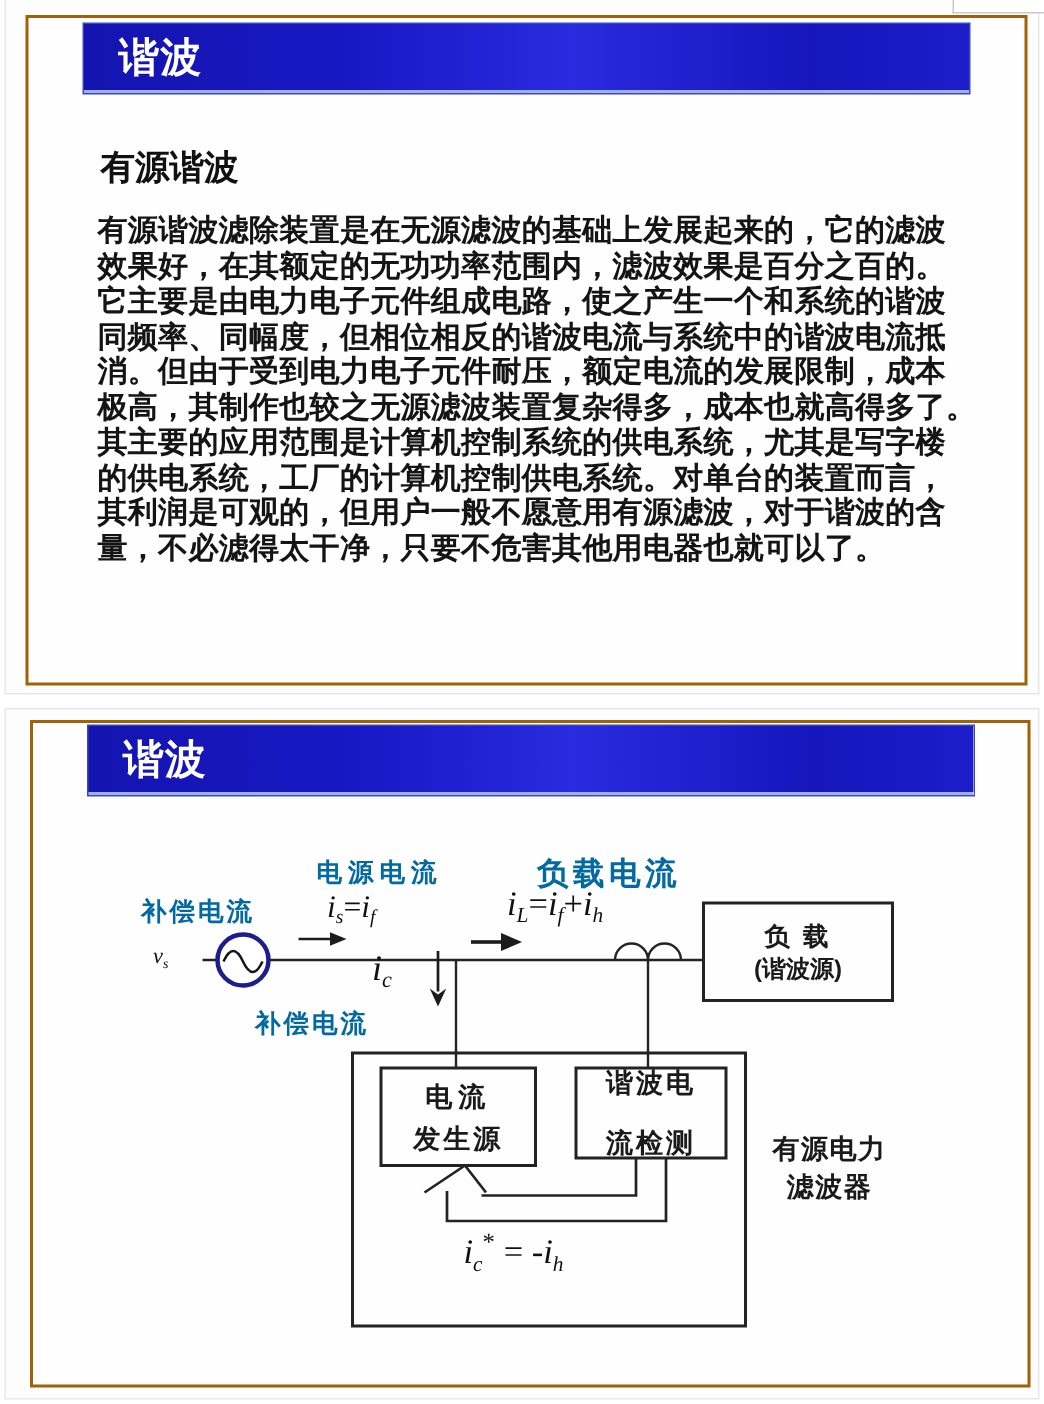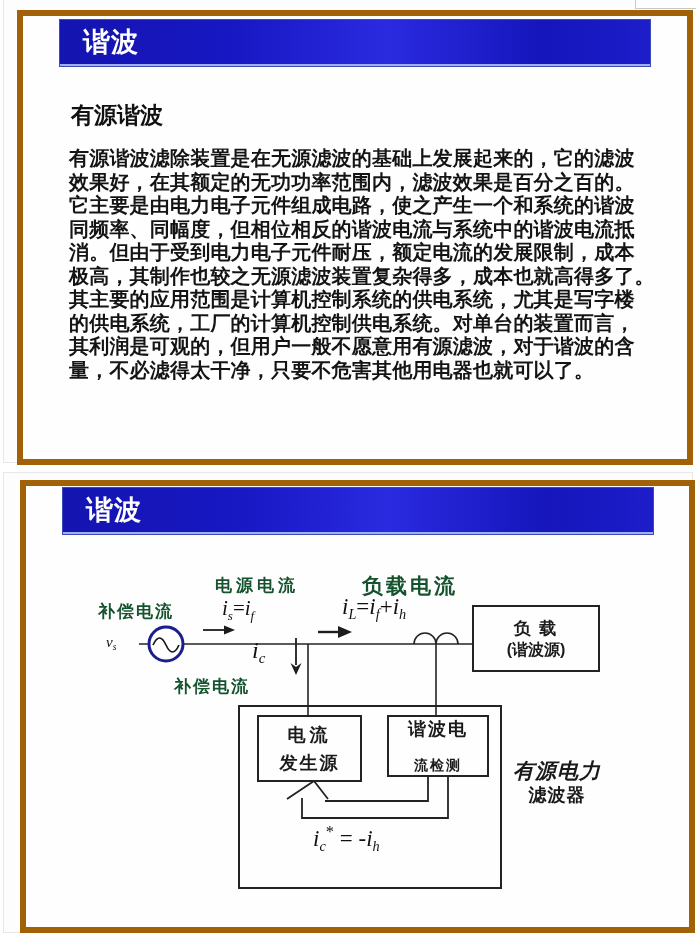--- a/index.html
+++ b/index.html
@@ -4,41 +4,41 @@
 <style>
   html,body{margin:0;padding:0;}
   body{
     width:696px;height:936px;position:relative;background:#ffffff;
     font-family:"Liberation Sans",sans-serif;overflow:hidden;
   }
   
   .outer-card{position:absolute;left:3px;width:688px;border:1px solid #e7e7e7;background:#fdfdfd;}
   #outer1{top:-4px;height:465px;}
   #outer2{top:472px;height:459px;}
-  .slide-card{position:absolute;background:#fefefe;border:6px solid #a16207;}
+  .slide-card{position:absolute;background:#fefefe;border:2px solid #a16207;}
   #card1{left:13px;top:13px;width:664px;height:443px;}
   #card2{left:16px;top:7px;width:663px;height:441px;}
   
   .notch{position:absolute;left:635px;top:0;width:61px;height:8px;background:#ffffff;
     border-left:1px solid #c9c9c9;border-bottom:1px solid #c9c9c9;z-index:6;}
   
   .title-bar{position:absolute;left:37px;top:4px;width:590px;height:44px;
     background:linear-gradient(90deg,#1414b0 0%,#1818c4 30%,#2a2ae0 55%,#1616bc 82%,#1d1dca 100%);
     border-bottom:2px solid #9fb0ea;box-shadow:0 0 0 1px #3a4ab8;}
   .title-text{color:#ffffff;font-size:27px;font-weight:700;line-height:44px;padding-left:23px;
     letter-spacing:1px;}
   
   .subtitle{position:absolute;left:48px;top:84px;font-size:23px;font-weight:700;color:#111;}
   .body-text{position:absolute;left:46px;top:131px;font-size:20px;line-height:23.5px;
     font-weight:700;color:#141414;letter-spacing:0.2px;}
   .bline{white-space:nowrap;}
   
   .diagram{position:absolute;left:0;top:0;width:663px;height:441px;}
   .diagram svg{position:absolute;left:0;top:0;}
-  .dlabel{position:absolute;color:#14532d;font-weight:700;white-space:nowrap;}
+  .dlabel{position:absolute;color:#0369a1;font-weight:700;white-space:nowrap;}
   .math{position:absolute;font-family:"Liberation Serif",serif;color:#101010;white-space:nowrap;}
   .m-var{font-style:italic;}
   .m-sub{font-style:italic;font-size:0.62em;vertical-align:-0.35em;}
   .m-sup{font-size:0.72em;vertical-align:0.55em;}
   .m-nrm{font-style:normal;}
   .boxtext{position:absolute;display:flex;flex-direction:column;align-items:center;
     justify-content:center;color:#1a1a1a;font-weight:700;text-align:center;}
 </style>
 </head>
 <body>
@@ -126,21 +126,21 @@
       <div class="boxtext" style="left:447px;top:120px;width:126px;height:65px;">
         <div style="font-size:17px;letter-spacing:2px;">负 载</div>
         <div style="font-size:16px;">(谐波源)</div>
       </div>
       <div class="boxtext" style="left:232px;top:230px;width:103px;height:65px;">
         <div style="font-size:18px;letter-spacing:4px;">电流</div>
         <div style="font-size:18px;letter-spacing:2px;margin-top:4px;">发生源</div>
       </div>
       <div class="boxtext" style="left:362px;top:230px;width:100px;height:60px;">
         <div style="font-size:18px;letter-spacing:2px;">谐波电</div>
-        <div style="font-size:14px;letter-spacing:2px;margin-top:16px;">流检测</div>
+        <div style="font-size:18px;letter-spacing:2px;margin-top:16px;">流检测</div>
       </div>
       <div class="boxtext" style="left:481px;top:272px;width:100px;line-height:25px;">
-        <div style="font-size:21px;letter-spacing:1px;font-style:italic;">有源电力</div>
+        <div style="font-size:18px;letter-spacing:1px;">有源电力</div>
         <div style="font-size:18px;letter-spacing:1px;">滤波器</div>
       </div>
     </div>
   </div>
 </div>
 
 </body></html>

